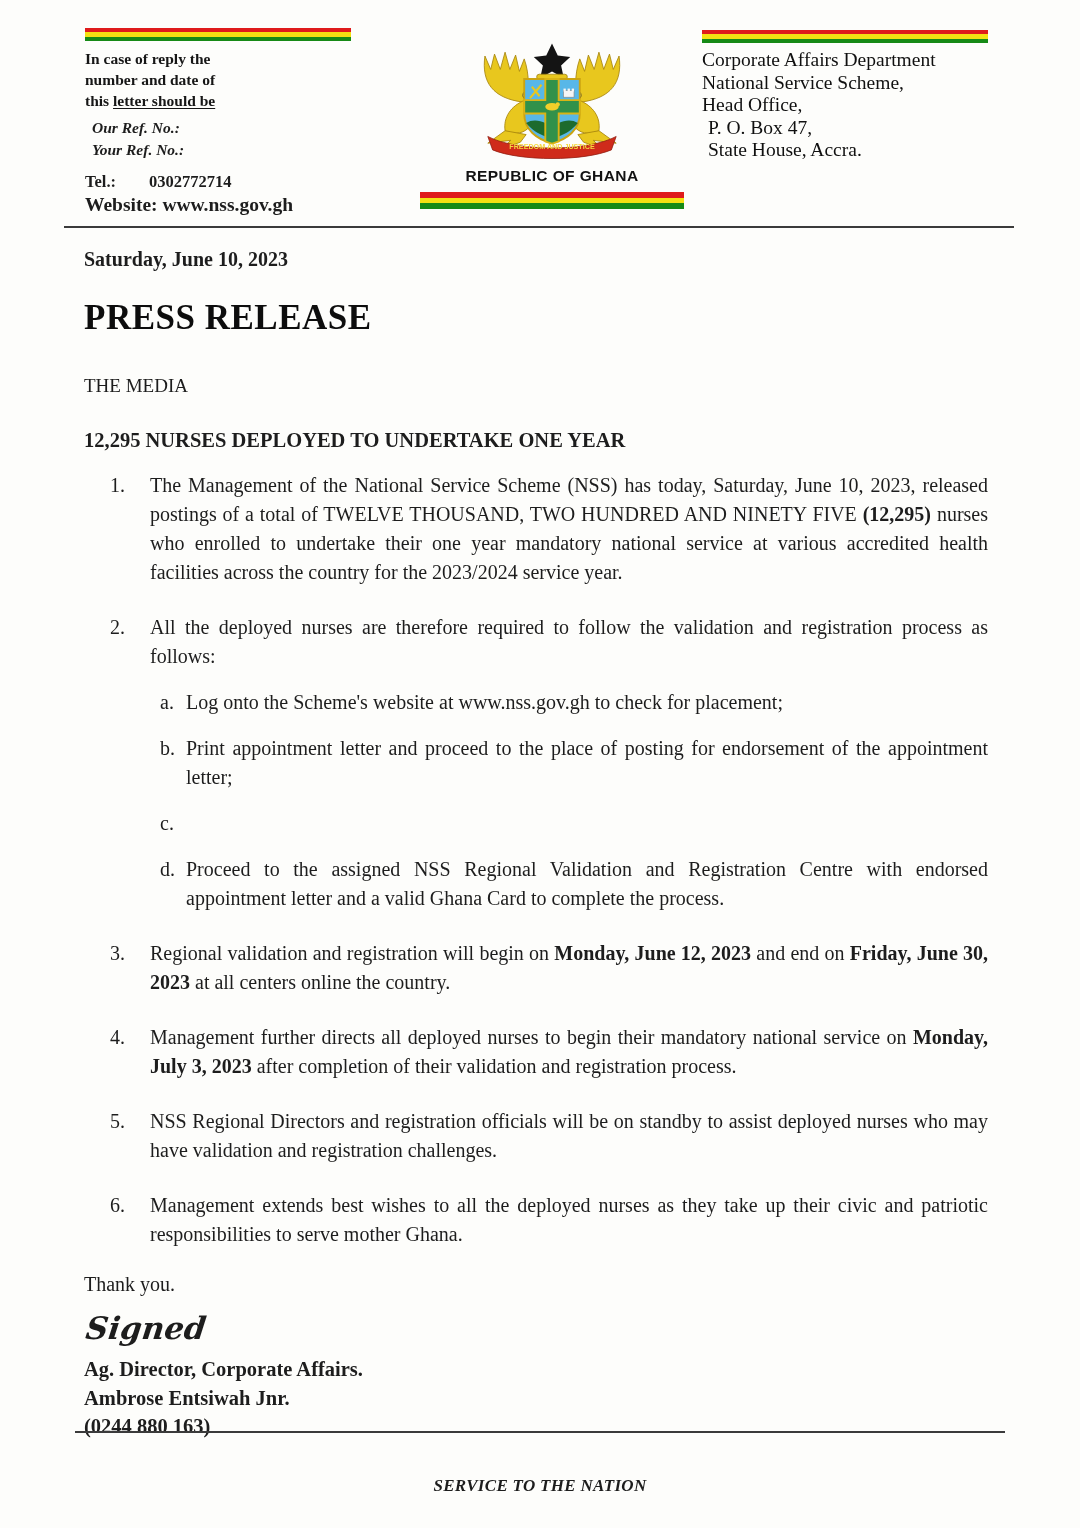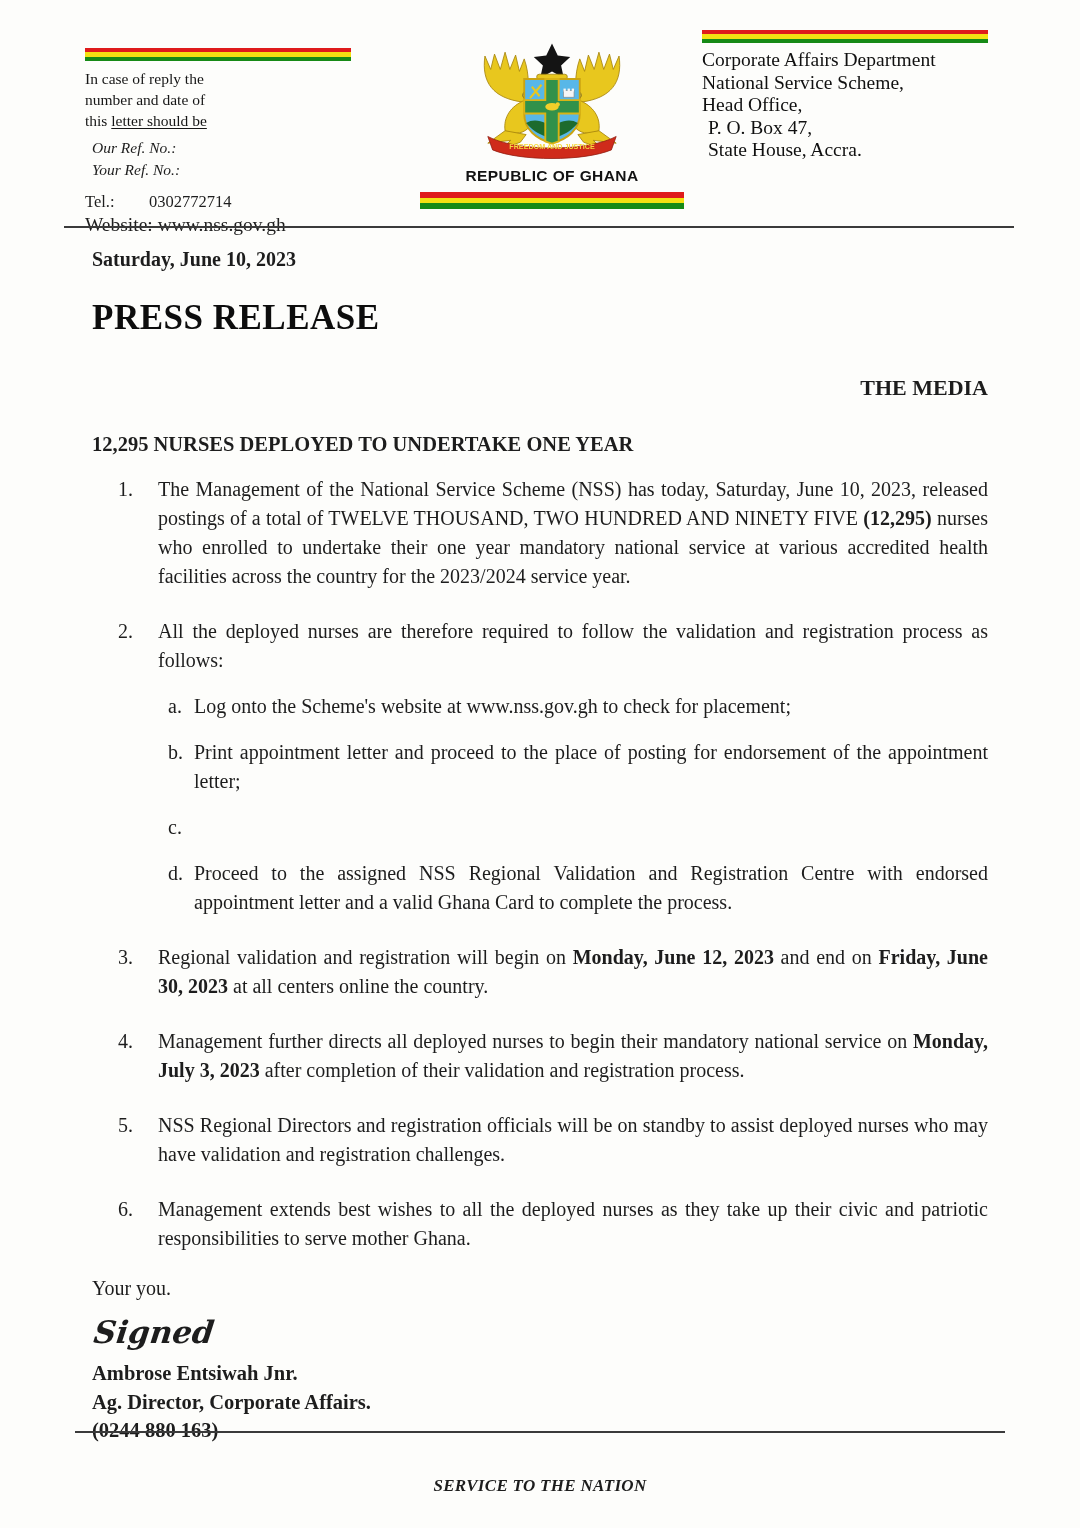--- a/index.html
+++ b/index.html
@@ -6,21 +6,21 @@
   html,body { background:#ffffff; }
   .page {
     position:relative; width:1080px; height:1528px; background:#fdfdfb;
     color:#1d1d1d; font-family:"Liberation Serif", serif; overflow:hidden;
   }
   .flag-stripe {
     background:linear-gradient(to bottom,
       var(--flag-red) 0 34%, var(--flag-yellow) 34% 67%, var(--flag-green) 67% 100%);
   }
   
-  .lh-left { position:absolute; left:85px; top:48px; width:266px; }
+  .lh-left { position:absolute; left:85px; top:28px; width:266px;font-weight:bold; }
   .lh-left .flag-stripe { width:266px; height:13px; margin-bottom:7px; }
   .note { font-size:15.5px; line-height:21px; color:#161616; }
   .note .ul { text-decoration:underline; text-underline-offset:2px; }
   .refs { margin-top:6px; padding-left:7px; font-style:italic; font-size:15.5px; line-height:21.5px; }
   .tel-row { margin-top:12px; font-size:16.5px; }
   .tel-row .tel-label { display:inline-block; width:64px; }
   .web-row { font-size:19.5px; margin-top:2px; }
 
   .lh-center { position:absolute; left:408px; top:42px; width:288px; text-align:center; }
   .emblem { display:block; margin:0 auto; }
@@ -29,24 +29,24 @@
   .center-stripe { width:264px; height:17px; margin:7px auto 0; }
 
   .lh-right { position:absolute; left:702px; top:30px; width:286px; }
   .lh-right .flag-stripe { width:286px; height:13px; margin-bottom:6px; }
   .lh-right .line { font-weight:normal; font-size:19.5px; line-height:22.5px; white-space:nowrap; color:#101010; }
   .lh-right .line.indent { padding-left:6px; }
 
   .top-divider { position:absolute; left:64px; right:66px; top:226px; border-top:2px solid #3b3b3b; }
 
   
-  .main { position:absolute; left:92px; right:92px; top:240px; }
+  .main { position:absolute; left:84px; right:92px; top:240px; }
   .date { margin-top:8px; font-weight:bold; font-size:20px; }
   .title { margin-top:27px; font-weight:bold; font-size:35px; letter-spacing:0.5px; color:#0d0d0d; }
-  .recipient { margin-top:37px; font-weight:bold; font-size:22px;text-align:right; }
+  .recipient { margin-top:37px; font-weight:normal; font-size:19px; }
   .subject { margin-top:28px; font-weight:bold; font-size:20.5px; line-height:31px; }
   .subject .sline { text-decoration-thickness:2px; text-underline-offset:3px; }
 
   .list { font-size:20px; line-height:29px; }
   .num-item { display:flex; margin-top:26px; }
   .num-item:first-child { margin-top:15px; }
   .num-item > .marker { flex:0 0 66px; padding-left:26px; }
   .sub-item { display:flex; margin-top:17px; }
   .sub-item > .marker { flex:0 0 102px; padding-left:76px; }
   .item-body { flex:1; text-align:justify; }
@@ -193,26 +193,26 @@
         <div class="num-item">
           <span class="marker">5.</span>
           <div class="item-body"><span>NSS Regional Directors and registration officials will be on standby to assist deployed nurses who may have validation and registration challenges.</span></div>
         </div>
         <div class="num-item">
           <span class="marker">6.</span>
           <div class="item-body"><span>Management extends best wishes to all the deployed nurses as they take up their civic and patriotic responsibilities to serve mother Ghana.</span></div>
         </div>
       </div>
 
-    <div class="closing">Your you.</div>
+    <div class="closing">Thank you.</div>
 
     <div class="sig-script">Signed</div>
     <div class="sig-block">
+      <div>Ag. Director, Corporate Affairs.</div>
       <div>Ambrose Entsiwah Jnr.</div>
-      <div>Ag. Director, Corporate Affairs.</div>
       <div>(0244 880 163)</div>
     </div>
   </div>
 
   <div class="footer-line"></div>
   <div class="footer-slogan">SERVICE TO THE NATION</div>
 
 </div>
 
 </body></html>

